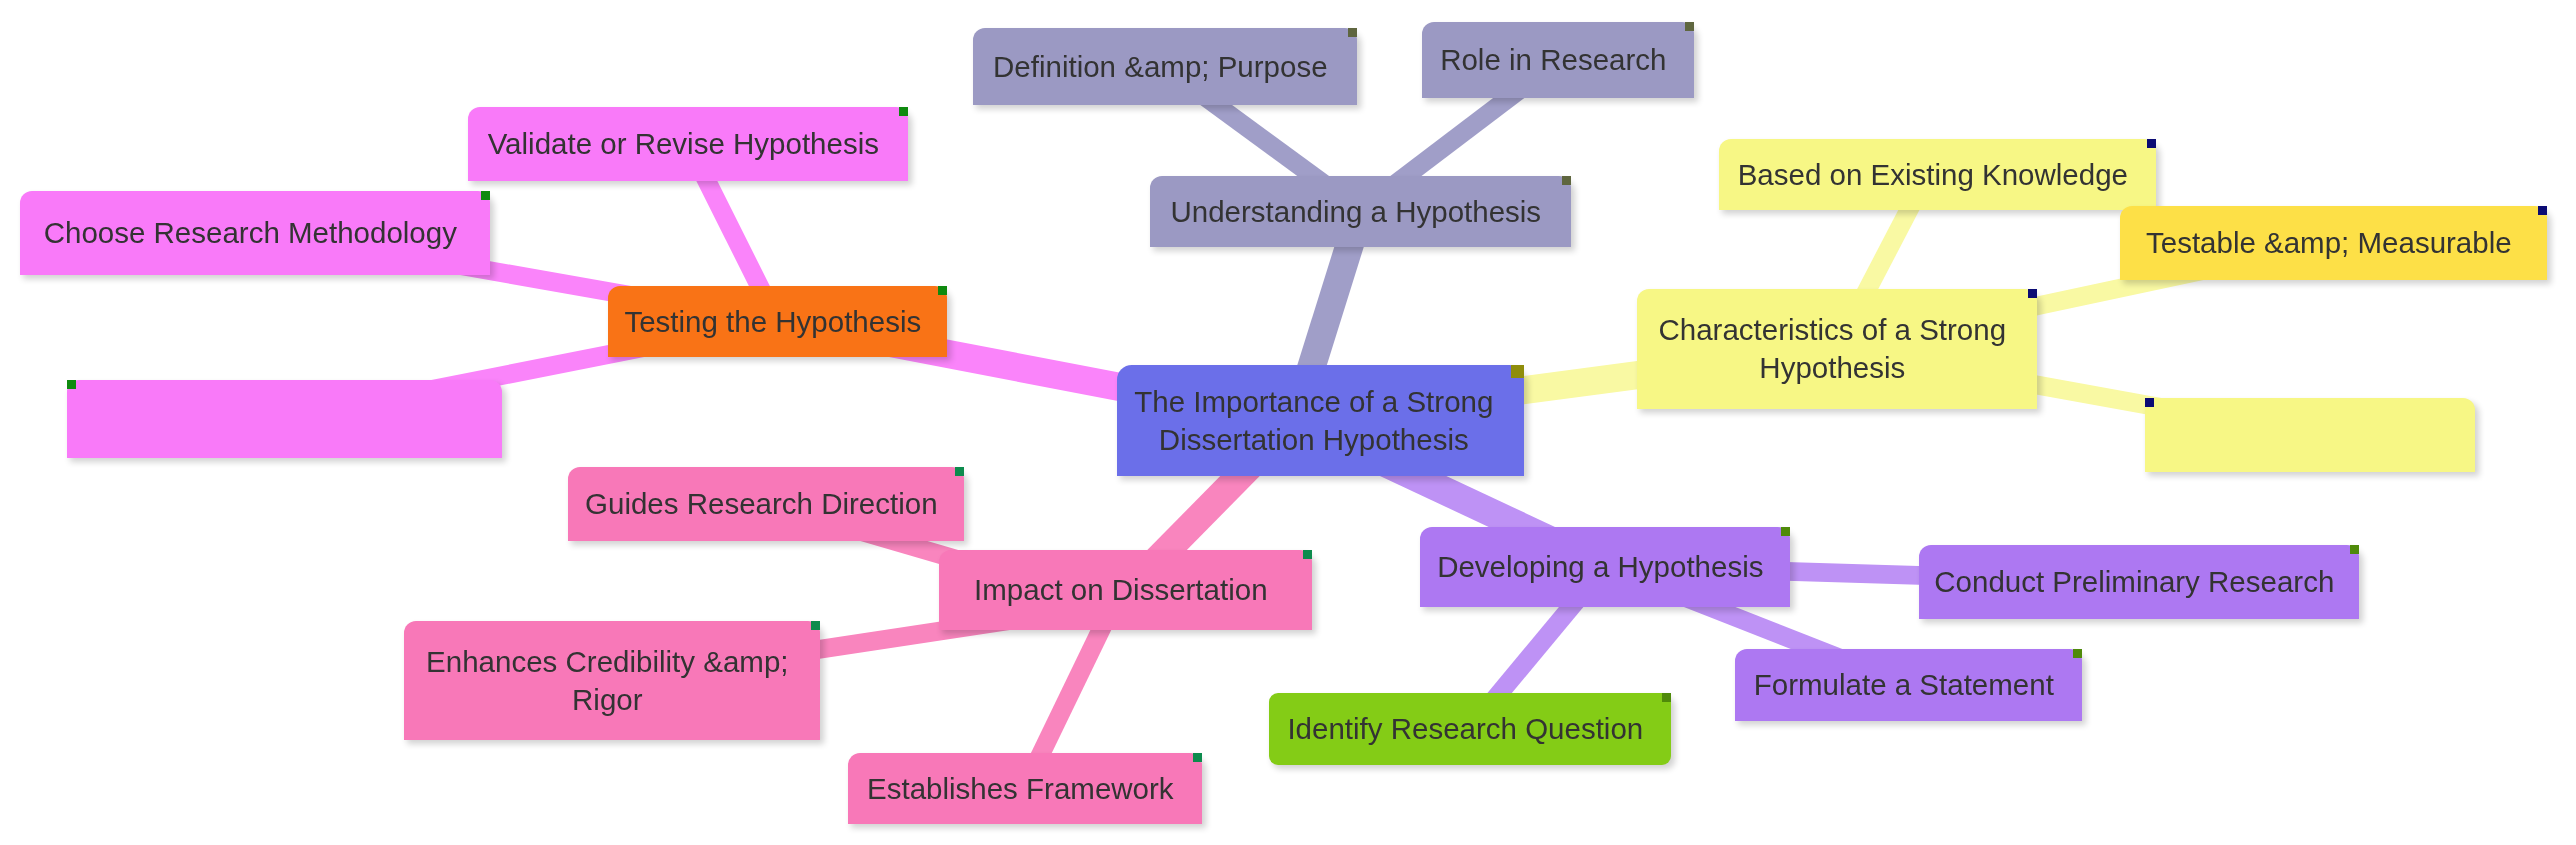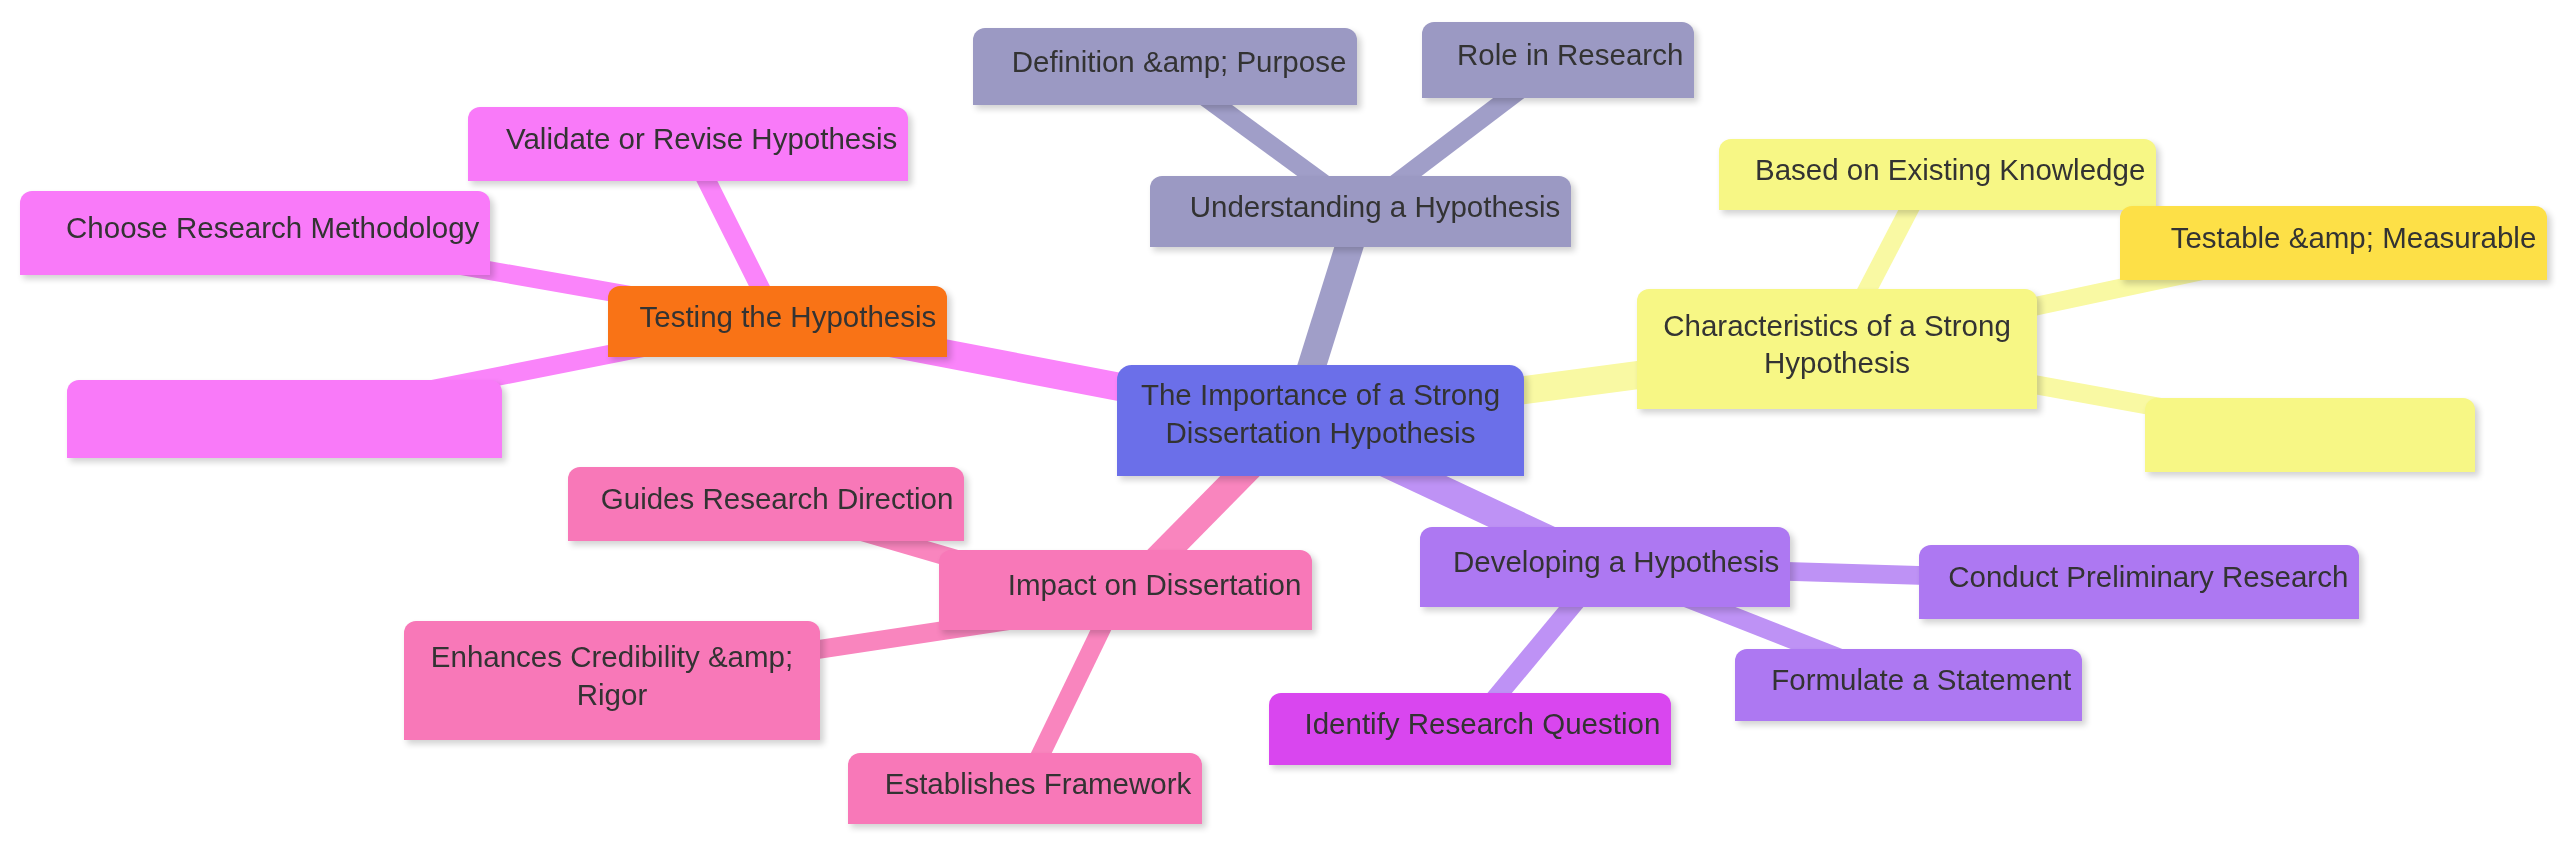--- a/index.html
+++ b/index.html
@@ -20,24 +20,23 @@
     position: absolute;
     left: 0; top: 0;
     width: 2576px;
     height: 845px;
   }
   .edges line.w1 { stroke-width: 42; }
   .edges line.w2 { stroke-width: 28; }
   .node {
     position: absolute;
     display: flex;
-    flex-direction: column;
+    flex-direction: row;
     border-radius: 12px 12px 0 0;
     box-shadow: 3.4px 4px 6px rgba(0,0,0,0.18);
-    align-items: flex-end;
   }
   .node .lbl {
     flex: 1;
     display: flex;
     align-items: center;
     justify-content: center;
     text-align: center;
     padding: 0 10.7px;
     font-size: 29.5px;
     line-height: 1.28;
@@ -176,19 +175,19 @@
     <div class="bar" style="background: rgb(79, 138, 10);"></div>
   </div>
   <div class="node n-d1" style="background: rgb(173, 120, 242);">
     <div class="lbl">Conduct Preliminary Research</div>
     <div class="bar" style="background: rgb(79, 138, 10);"></div>
   </div>
   <div class="node n-d2" style="background: rgb(173, 120, 242);">
     <div class="lbl">Formulate a Statement</div>
     <div class="bar" style="background: rgb(79, 138, 10);"></div>
   </div>
-  <div class="node n-d3" style="background: #d946ef;">
+  <div class="node n-d3" style="background: #84cc16; border-radius: 9px;">
     <div class="lbl">Identify Research Question</div>
     <div class="bar" style="background: rgb(79, 138, 10);"></div>
   </div>
 
 </div>
 
 
 </body></html>

